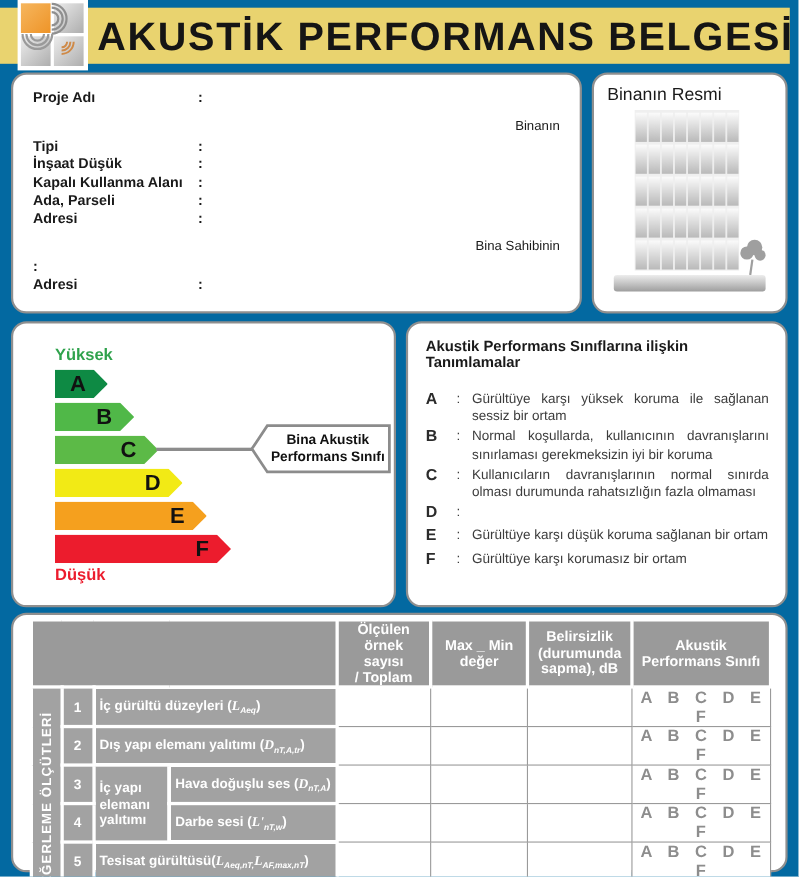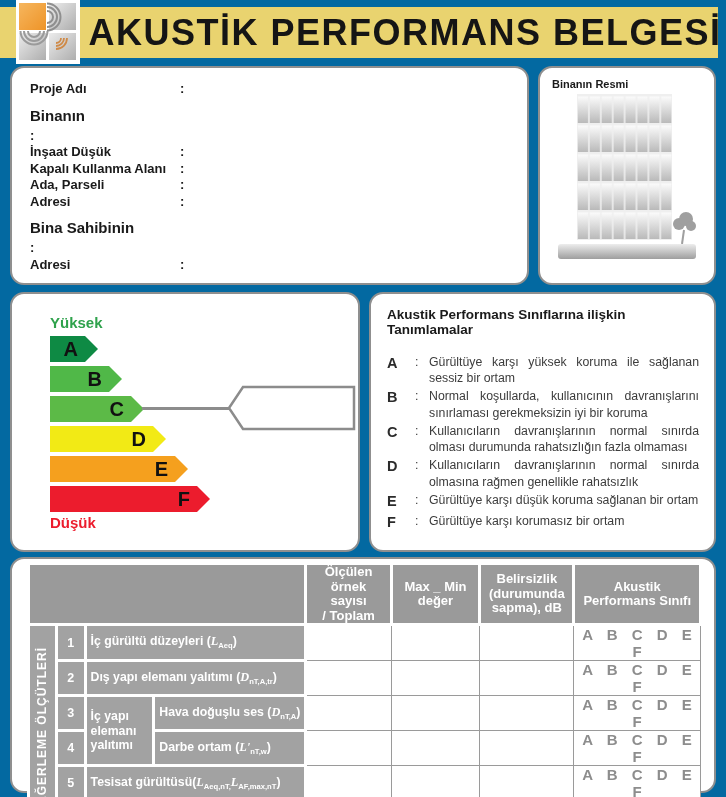--- a/index.html
+++ b/index.html
@@ -19,26 +19,26 @@
   .row{position:absolute;left:10px;width:706px;display:flex;gap:9px;}
   .top-row{top:66px;height:219px;}
   .mid-row{top:292px;height:260px;}
 
   
   .project-panel{width:519px;height:219px;padding:13px 18px;}
   .f-row{display:flex;font-size:13px;font-weight:700;line-height:16.5px;}
   .f-label{width:150px;flex:none;}
   .f-colon{width:10px;flex:none;}
   .f-value{flex:1;}
-  .f-heading{font-size:15px;font-weight:700;margin:9px 0 4px;}
+  .f-heading{font-size:12px;font-weight:400;margin:9px 0 4px;text-align:right;}
   .f-first{margin-bottom:6px;}
 
   
   .building-panel{width:178px;height:219px;padding:10px 12px;}
-  .bp-title{font-size:11px;font-weight:700;}
+  .bp-title{font-size:16px;font-weight:400;}
   .bp-art{margin-top:2px;}
 
   
   .rating-panel{position:relative;width:350px;height:260px;padding-left:28px;}
   .scale-high{position:absolute;left:38px;top:20px;font-size:15px;font-weight:700;}
   .scale-low{position:absolute;left:38px;top:220px;font-size:15px;font-weight:700;}
   .arrow{position:absolute;left:38px;height:26px;
          clip-path:polygon(0 0,calc(100% - 13px) 0,100% 50%,calc(100% - 13px) 100%,0 100%);
          display:flex;align-items:center;justify-content:flex-end;}
   .arrow-letter{font-size:20px;font-weight:800;color:#111;padding-right:20px;line-height:26px;}
@@ -74,21 +74,21 @@
   td.g-empty{background:#9a9a9a;border:3px solid #fff;}
   .body-cell{background:#fff;border:1.5px solid #9a9a9a;}
   td.num{text-align:center;font-size:12.5px;font-weight:700;}
   td.lbl{font-size:12.3px;font-weight:700;text-align:left;padding-left:7px;white-space:nowrap;overflow:hidden;}
   td.grp{font-size:12.3px;font-weight:700;text-align:left;padding-left:7px;line-height:1.15;}
   tr.data-row{height:25px;}
   td.vert{width:28px;padding:0;}
   .vert-inner{writing-mode:vertical-rl;transform:rotate(180deg);margin:0 auto;
               font-size:12px;font-weight:700;letter-spacing:1px;white-space:nowrap;}
   td.abc{text-align:center;font-size:15px;font-weight:800;color:#8d8d8d;word-spacing:9px;letter-spacing:0.5px;}
-  .sub{font-size:0.62em;vertical-align:sub;font-weight:700;}
+  .sub{font-size:0.62em;vertical-align:sub;font-weight:700;font-style:italic;}
   .ital{font-style:italic;font-family:"Liberation Serif",serif;}
 </style>
 </head>
 <body>
 
 <div class="page">
 
   <header class="hdr">
     <div class="hdr-band" style="background: rgb(233, 211, 111);"></div>
     <div class="logo">
@@ -129,20 +129,21 @@
 
   <div class="row top-row">
     <section class="panel project-panel">
       <div class="f-row f-first">
         <span class="f-label">Proje Adı</span>
         <span class="f-colon">:</span>
         <span class="f-value"></span>
       </div>
       <div class="f-heading">Binanın</div>
       <div class="f-row">
+        <span class="f-label">Tipi</span>
         <span class="f-colon">:</span>
         <span class="f-value"></span>
       </div>
       <div class="f-row">
         <span class="f-label">İnşaat Düşük</span>
         <span class="f-colon">:</span>
         <span class="f-value"></span>
       </div>
       <div class="f-row">
         <span class="f-label">Kapalı Kullanma Alanı</span>
@@ -225,20 +226,24 @@
         <span class="arrow-letter">F</span>
       </div>
 
       <div class="scale-low" style="color: rgb(236, 28, 45);">Düşük</div>
 
       <div class="callout-line"></div>
       <div class="callout">
         <svg width="130" height="48" viewBox="0 0 130 48">
           <path d="M2 24 L16 3 H127 V45 H16 Z" fill="#ffffff" stroke="#8c8c8c" stroke-width="2.5"></path>
         </svg>
+        <div class="callout-text">
+          <span>Bina Akustik</span>
+          <span>Performans Sınıfı</span>
+        </div>
       </div>
     </section>
 
     <section class="panel defs-panel">
       <div class="defs-title">Akustik Performans Sınıflarına ilişkin Tanımlamalar</div>
       <div class="def-row">
         <span class="def-letter">A</span>
         <span class="def-colon">:</span>
         <span class="def-text">Gürültüye karşı yüksek koruma ile sağlanan sessiz bir ortam</span>
       </div>
@@ -248,21 +253,20 @@
         <span class="def-text">Normal koşullarda, kullanıcının davranışlarını sınırlaması gerekmeksizin iyi bir koruma</span>
       </div>
       <div class="def-row">
         <span class="def-letter">C</span>
         <span class="def-colon">:</span>
         <span class="def-text">Kullanıcıların davranışlarının  normal sınırda olması durumunda rahatsızlığın fazla olmaması</span>
       </div>
       <div class="def-row">
         <span class="def-letter">D</span>
         <span class="def-colon">:</span>
-        <span class="def-text">Kullanıcıların davranışlarının  normal sınırda olmasına rağmen genellikle rahatsızlık</span>
       </div>
       <div class="def-row">
         <span class="def-letter">E</span>
         <span class="def-colon">:</span>
         <span class="def-text">Gürültüye karşı düşük koruma sağlanan bir ortam</span>
       </div>
       <div class="def-row">
         <span class="def-letter">F</span>
         <span class="def-colon">:</span>
         <span class="def-text">Gürültüye karşı korumasız bir ortam</span>
@@ -323,21 +327,21 @@
         <td class="g grp" rowspan="2">İç yapı elemanı yalıtımı</td>
         <td class="g lbl"><span>Hava doğuşlu ses (</span><span class="ital">D</span><span class="sub">nT,A</span><span>)</span></td>
         <td class="body-cell"></td>
         <td class="body-cell"></td>
         <td class="body-cell"></td>
         <td class="body-cell abc">A B C D E F</td>
       </tr>
 
       <tr class="data-row">
         <td class="g num">4</td>
-        <td class="g lbl"><span>Darbe ortam (</span><span class="ital">L'</span><span class="sub">nT,w</span><span>)</span></td>
+        <td class="g lbl"><span>Darbe sesi (</span><span class="ital">L'</span><span class="sub">nT,w</span><span>)</span></td>
         <td class="body-cell"></td>
         <td class="body-cell"></td>
         <td class="body-cell"></td>
         <td class="body-cell abc">A B C D E F</td>
       </tr>
 
       <tr class="data-row">
         <td class="g num">5</td>
         <td class="g lbl" colspan="2"><span>Tesisat gürültüsü(</span><span class="ital">L</span><span class="sub">Aeq,nT,</span><span class="ital">L</span><span class="sub">AF,max,nT</span><span>)</span></td>
         <td class="body-cell"></td>

